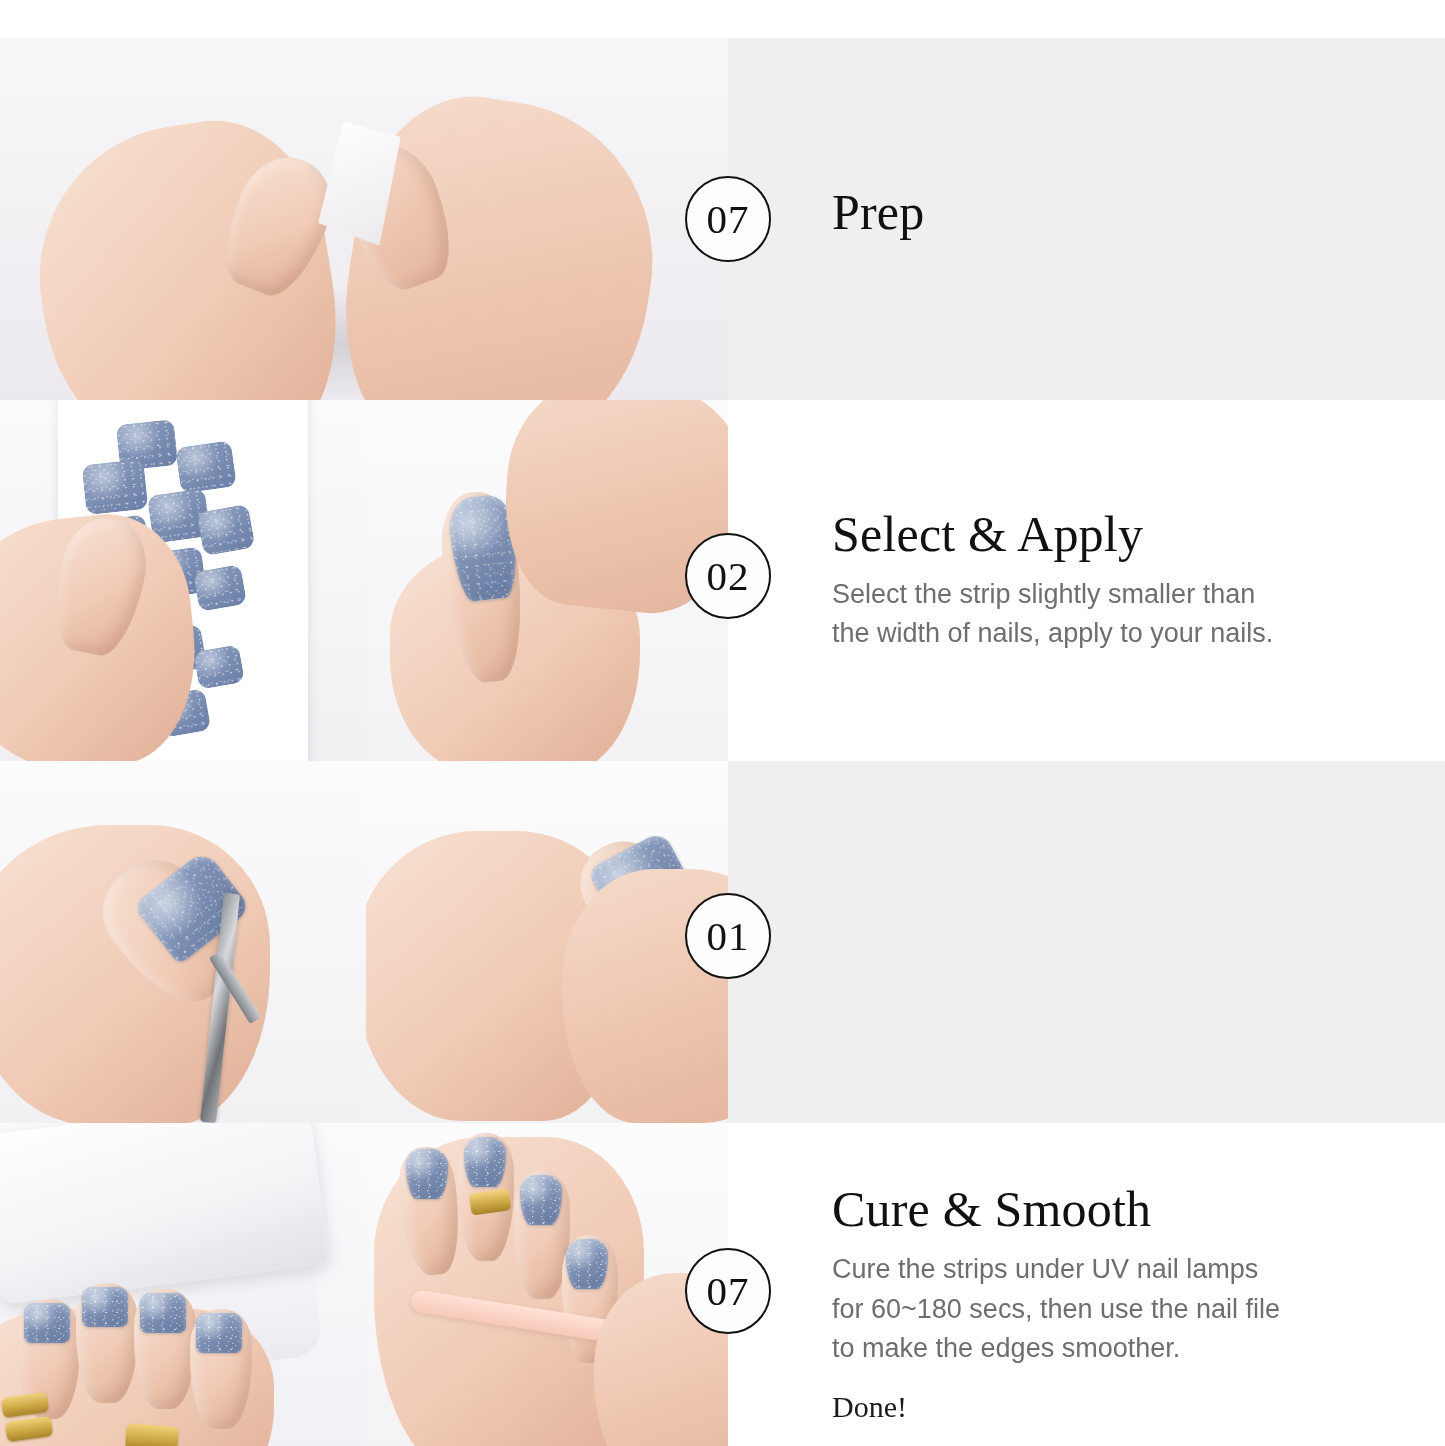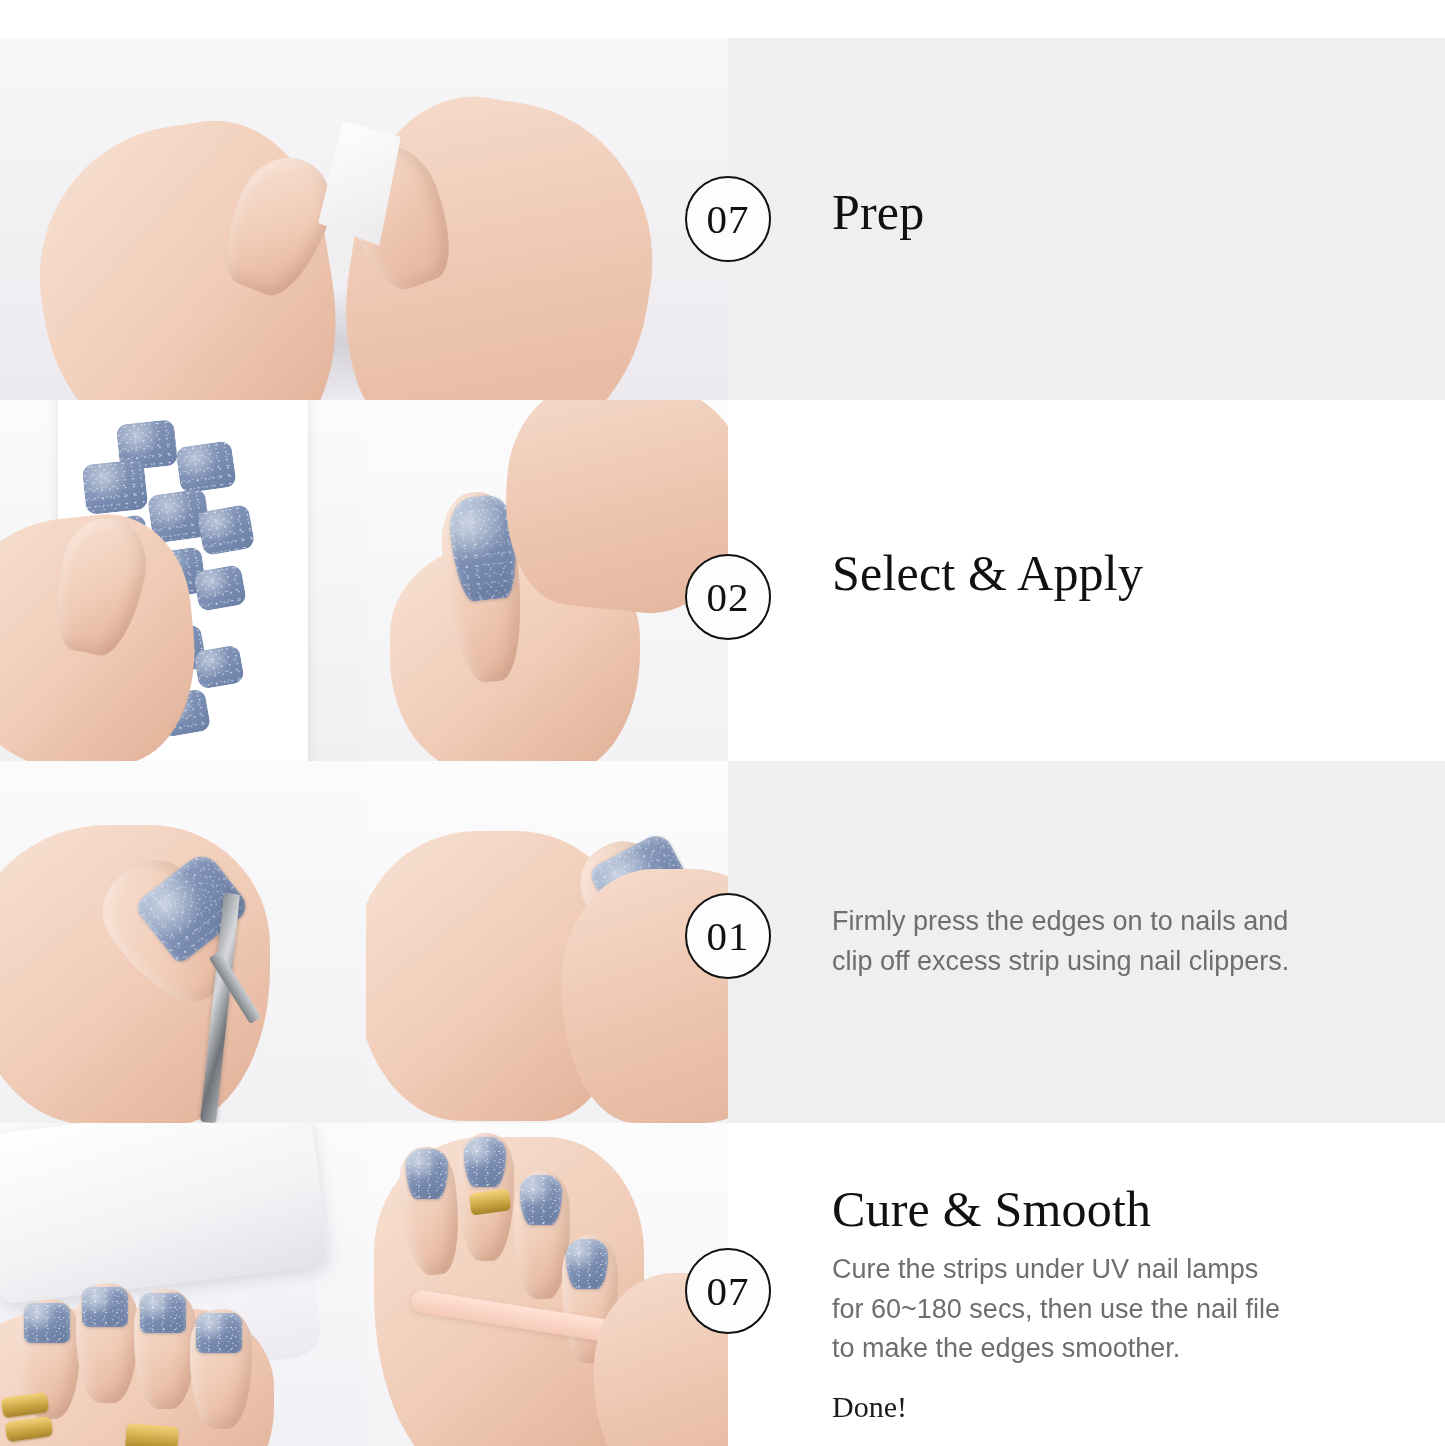--- a/index.html
+++ b/index.html
@@ -96,21 +96,21 @@
     display: flex;
     align-items: center;
     justify-content: center;
     font-family: "Liberation Serif", serif;
     font-size: 41px;
     color: #111111;
     letter-spacing: 1px;
     z-index: 20;
   }
   .badge.pos-1 { top: 138px; }
-  .badge.pos-2 { top: 516px; }
+  .badge.pos-2 { top: 495px; }
   .badge.pos-3 { top: 855px; }
   .badge.pos-4 { top: 1210px; }
 
   
   .scene { position: absolute; inset: 0; }
 
   .skin { background: linear-gradient(160deg,#f6dccd 0%,#efc9b4 45%,#e3b49c 100%); }
   .skin-l { background: linear-gradient(140deg,#f8e2d4 0%,#f0cbb6 55%,#e0ae95 100%); }
 
   .finger {
@@ -396,20 +396,22 @@
           <div class="r2b-bg"></div>
           <div class="r2b-hand skin-l"></div>
           <div class="r2b-finger skin-l finger"></div>
           <div class="r2b-nail nail-blue"></div>
           <div class="r2b-hand2 skin"></div>
         </div>
       </div>
     </div>
     <div class="text-col">
       <div class="step-heading">Select &amp; Apply</div>
+      <div class="step-body">Select the strip slightly smaller than
+the width of nails, apply to your nails.</div>
     </div>
   </div>
 
   <div class="step-row tint-gray">
     <div class="photo-col">
       <div class="photo half-left">
         <div class="scene">
           <div class="r3a-bg"></div>
           <div class="r3a-hand skin-l"></div>
           <div class="r3a-finger skin-l finger"></div>
@@ -423,22 +425,20 @@
           <div class="r3b-bg"></div>
           <div class="r3b-hand skin-l"></div>
           <div class="r3b-finger skin-l finger"></div>
           <div class="r3b-nail nail-blue"></div>
           <div class="r3b-stick"></div>
           <div class="r3b-hand2 skin"></div>
         </div>
       </div>
     </div>
     <div class="text-col">
-      <div class="step-body">Firmly press the edges on to nails and
-clip off excess strip using nail clippers.</div>
     </div>
   </div>
 
   <div class="step-row tint-white">
     <div class="photo-col">
       <div class="photo half-left">
         <div class="scene">
           <div class="r4a-bg"></div>
           <div class="r4a-glow"></div>
           <div class="r4a-lamp-body"></div>

